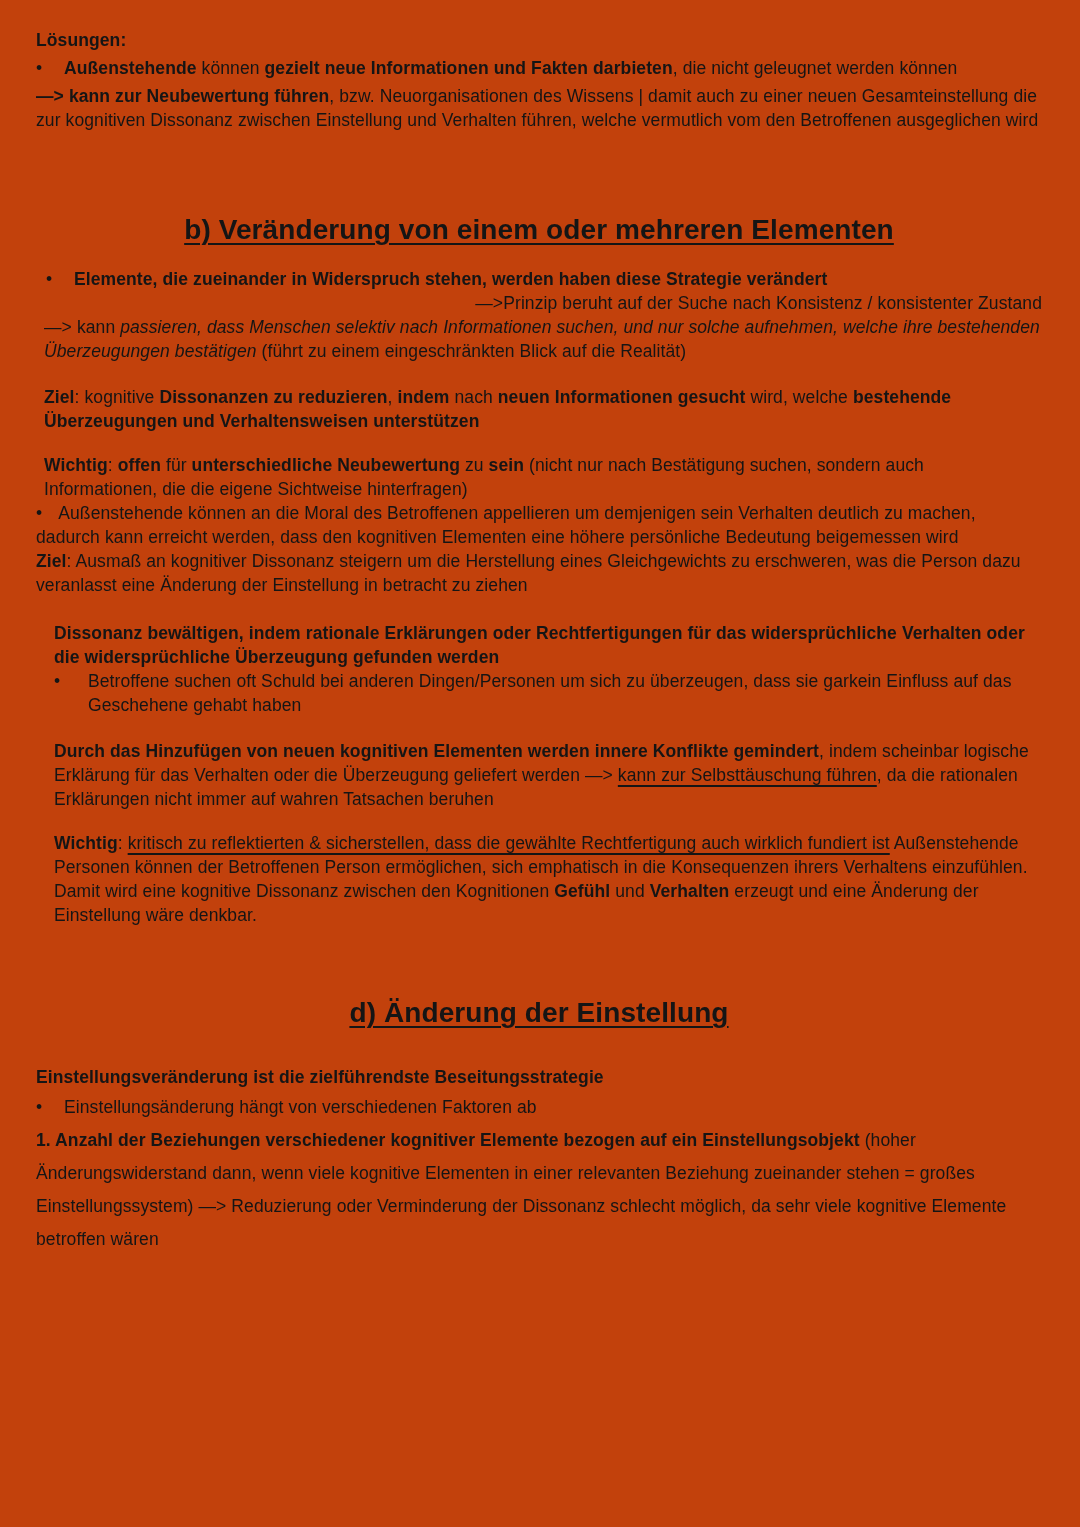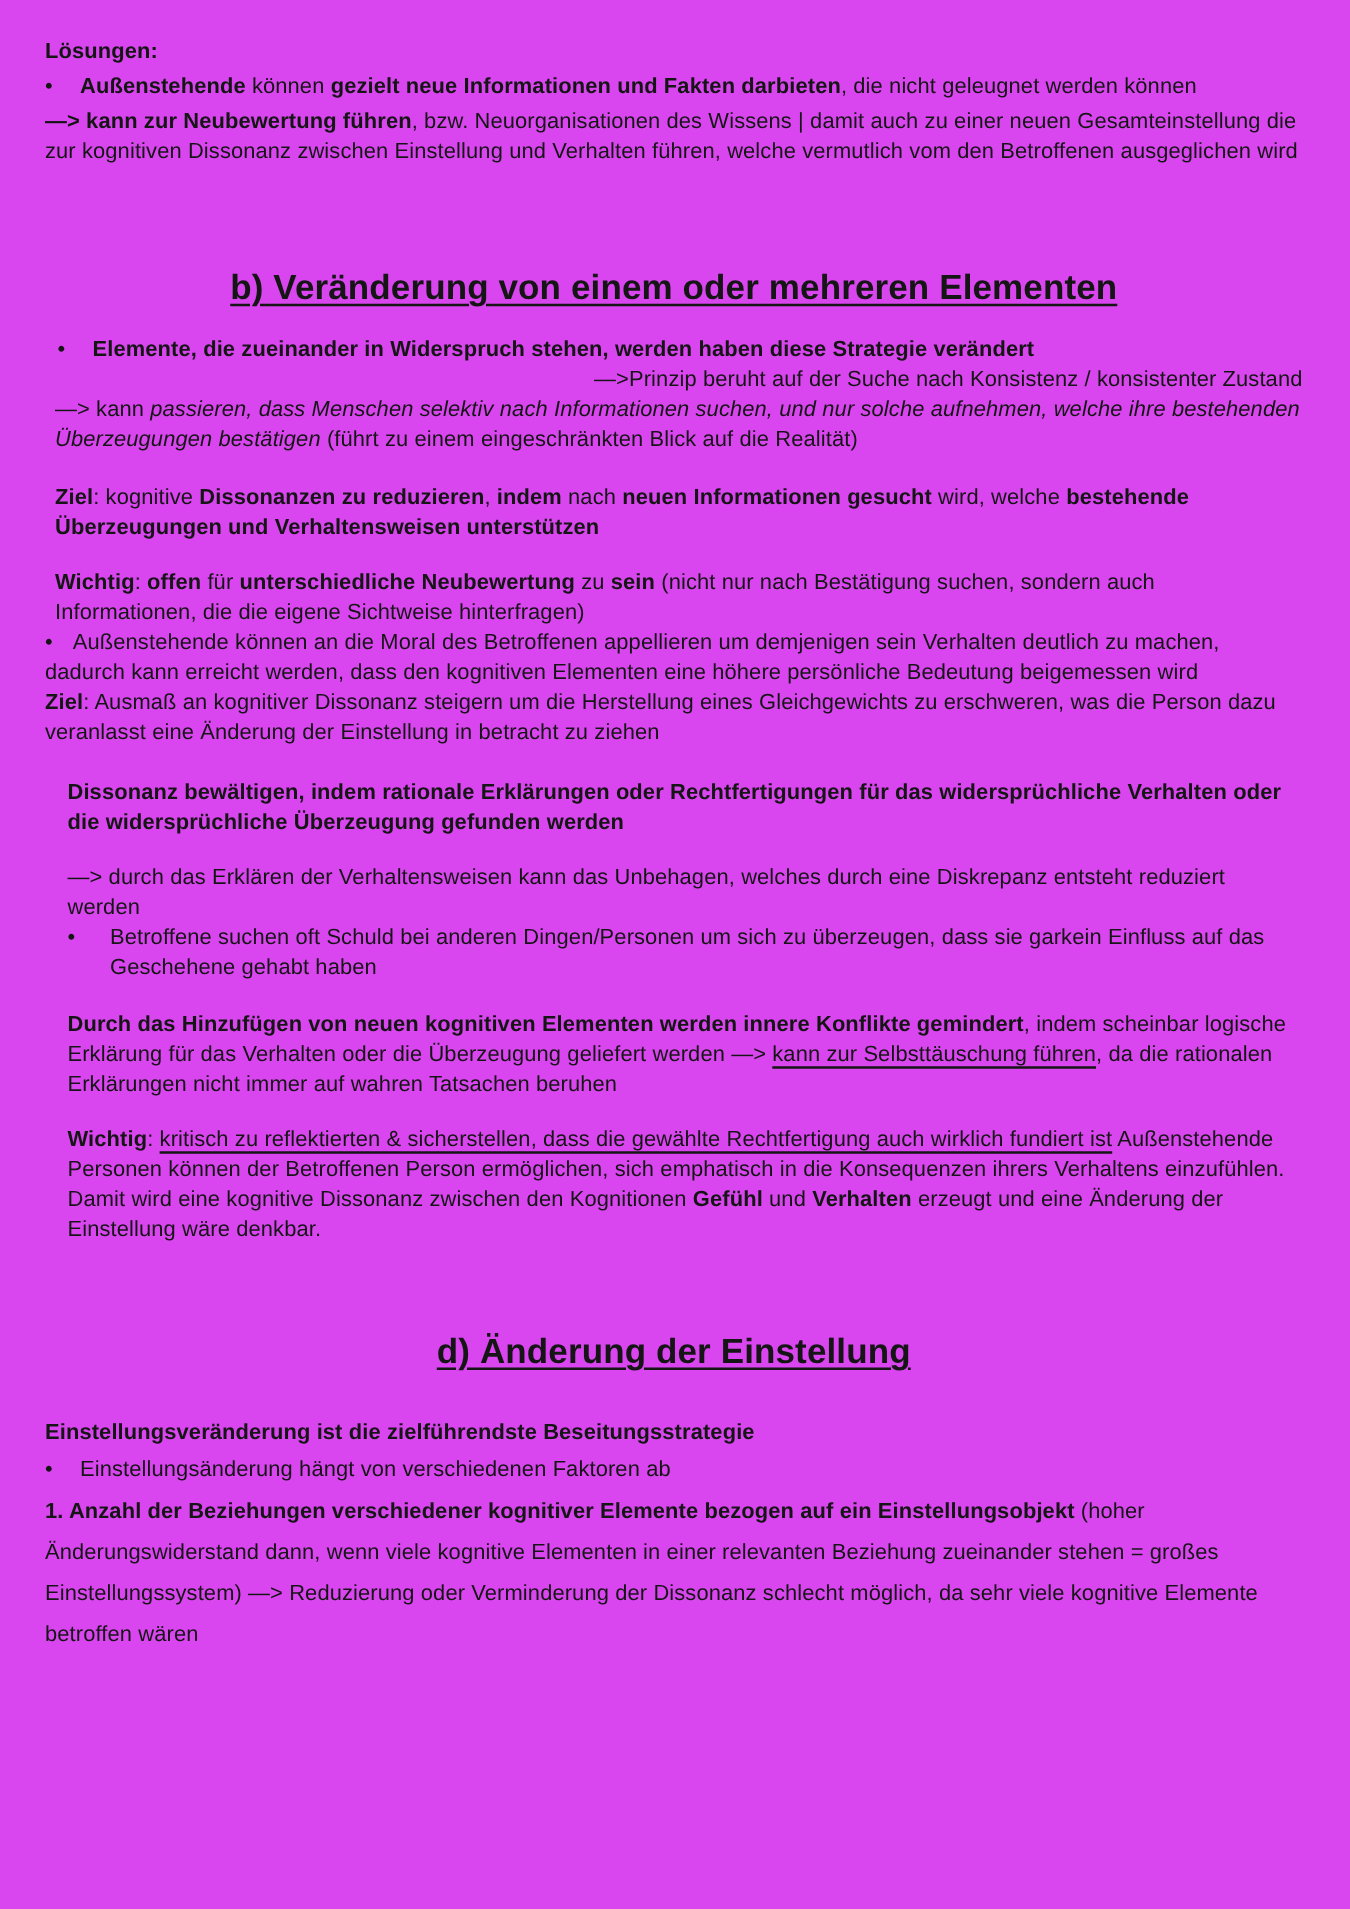--- a/index.html
+++ b/index.html
@@ -11,21 +11,21 @@
     width: 1080px;
     min-height: 1527px;
     font-family: "Liberation Sans", "DejaVu Sans", sans-serif;
     color: #151515;
   }
   .page {
     box-sizing: border-box;
     width: 1080px;
     min-height: 1527px;
     padding: 28px 38px 36px 36px;
-    background: #d946ef;
+    background: #c2410c;
   }
   .block {
     font-size: 17.5px;
     line-height: 24px;
     letter-spacing: 0.1px;
   }
   .b { font-weight: bold; }
   .i { font-style: italic; }
   .u { text-decoration: underline; text-underline-offset: 4px; text-decoration-thickness: 1.5px; }
   .h { text-align: center; }
@@ -56,21 +56,20 @@
         <span class="marker">•</span>
         <span class="btext"><span class="b">Elemente, die zueinander in Widerspruch stehen, werden haben diese Strategie verändert</span></span>
       </div>
       <div class="block p" style="margin-left: 10px; text-align: right;"><span>—&gt;Prinzip beruht auf der Suche nach Konsistenz / konsistenter Zustand</span></div>
       <div class="block p" style="margin-left: 8px;"><span>—&gt; kann </span><span class="i">passieren, dass Menschen selektiv nach Informationen suchen, und nur solche aufnehmen, welche ihre bestehenden Überzeugungen bestätigen</span><span> (führt zu einem eingeschränkten Blick auf die Realität)</span></div>
       <div class="block p" style="margin-top: 22px; margin-left: 8px;"><span class="b">Ziel</span><span>: kognitive </span><span class="b">Dissonanzen zu reduzieren</span><span>, </span><span class="b">indem</span><span> nach </span><span class="b">neuen Informationen gesucht</span><span> wird, welche </span><span class="b">bestehende Überzeugungen und Verhaltensweisen unterstützen</span></div>
       <div class="block p" style="margin-top: 20px; margin-left: 8px;"><span class="b">Wichtig</span><span>: </span><span class="b">offen</span><span> für </span><span class="b">unterschiedliche Neubewertung</span><span> zu </span><span class="b">sein</span><span> (nicht nur nach Bestätigung suchen, sondern auch Informationen, die die eigene Sichtweise hinterfragen)</span></div>
       <div class="block bullet"><span class="marker">•</span><span>Außenstehende können an die Moral des Betroffenen appellieren um demjenigen sein Verhalten deutlich zu machen, dadurch kann erreicht werden, dass den kognitiven Elementen eine höhere persönliche Bedeutung beigemessen wird</span></div>
       <div class="block p"><span class="b">Ziel</span><span>: Ausmaß an kognitiver Dissonanz steigern um die Herstellung eines Gleichgewichts zu erschweren, was die Person dazu veranlasst eine Änderung der Einstellung in betracht zu ziehen</span></div>
       <div class="block p" style="margin-top: 24px; margin-left: 18px;"><span class="b">Dissonanz bewältigen, indem rationale Erklärungen oder Rechtfertigungen für das widersprüchliche Verhalten oder die widersprüchliche Überzeugung gefunden werden</span></div>
-      <div class="block p" style="margin-top: 20px; margin-left: 18px;"><span>—&gt; durch das Erklären der Verhaltensweisen kann das Unbehagen, welches durch eine Diskrepanz entsteht reduziert werden</span></div>
       <div class="block bullet hang" style="margin-left: 18px;">
         <span class="marker" style="flex: 0 0 34px;">•</span>
         <span class="btext"><span>Betroffene suchen oft Schuld bei anderen Dingen/Personen um sich zu überzeugen, dass sie garkein Einfluss auf das Geschehene gehabt haben</span></span>
       </div>
       <div class="block p" style="margin-top: 22px; margin-left: 18px;"><span class="b">Durch das Hinzufügen von neuen kognitiven Elementen werden innere Konflikte gemindert</span><span>, indem scheinbar logische Erklärung für das Verhalten oder die Überzeugung geliefert werden —&gt; </span><span class="u">kann zur Selbsttäuschung führen</span><span>, da die rationalen Erklärungen nicht immer auf wahren Tatsachen beruhen</span></div>
       <div class="block p" style="margin-top: 20px; margin-left: 18px;"><span class="b">Wichtig</span><span>: </span><span class="u">kritisch zu reflektierten &amp; sicherstellen, dass die gewählte Rechtfertigung auch wirklich fundiert ist</span><span> Außenstehende Personen können der Betroffenen Person ermöglichen, sich emphatisch in die Konsequenzen ihrers Verhaltens einzufühlen. Damit wird eine kognitive Dissonanz zwischen den Kognitionen </span><span class="b">Gefühl</span><span> und </span><span class="b">Verhalten</span><span> erzeugt und eine Änderung der Einstellung wäre denkbar.</span></div>
       <div class="block h" style="margin-top: 72px;"><span class="htext"><span class="b u">d) Änderung der Einstellung</span></span></div>
       <div class="block p" style="margin-top: 36px; line-height: 26px;"><span class="b">Einstellungsveränderung ist die zielführendste Beseitungsstrategie</span></div>
       <div class="block bullet hang" style="margin-top: 2px; line-height: 30px;">
         <span class="marker">•</span>

